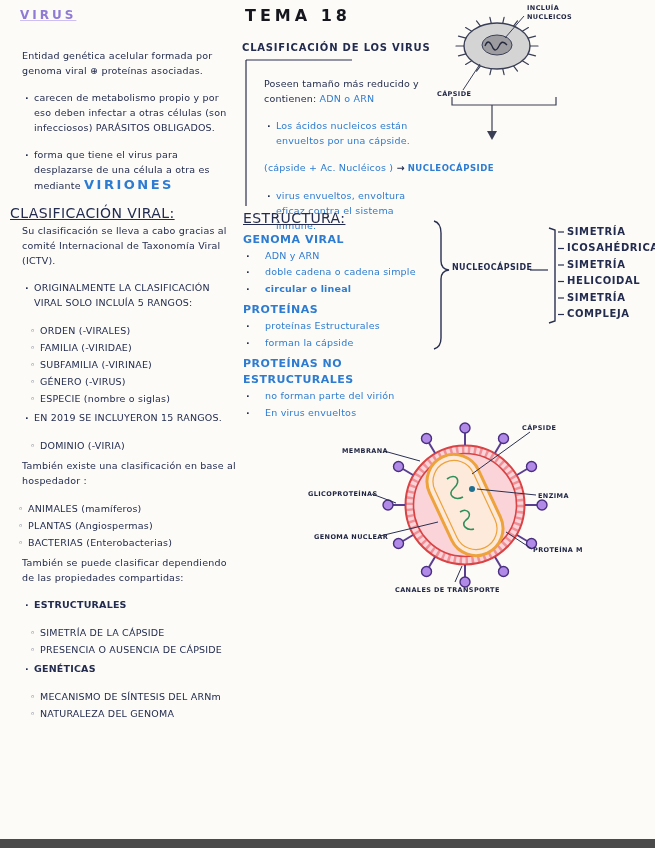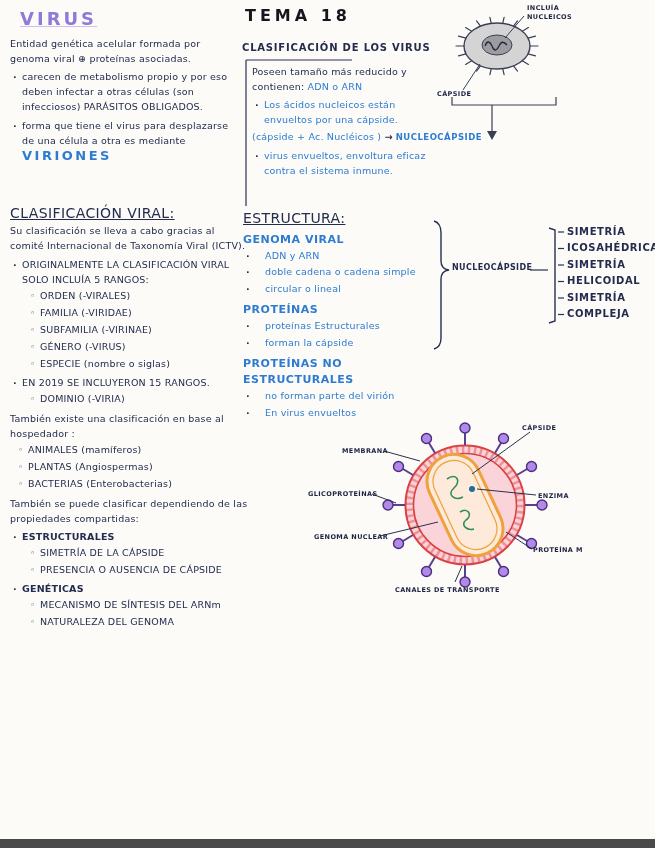--- a/index.html
+++ b/index.html
@@ -1,23 +1,23 @@
 <!DOCTYPE html>
 <html><head>
 <meta charset="utf-8">
 <style>
   html,body{margin:0;padding:0;background:#e8e8e8;}
   .page{position:relative;width:655px;height:848px;background:#fcfbf8;overflow:hidden;
         font-family:"DejaVu Sans",sans-serif;color:#232c4e;}
   .page *{box-sizing:border-box;}
-  p{margin:0;}
+  p{margin:12px;}
   svg.ink{position:absolute;left:0;top:0;z-index:1;pointer-events:none;}
   .txt{position:absolute;z-index:2;}
   .hw{font-size:9.5px;line-height:15px;letter-spacing:0.2px;}
-  .virus-title{font-size:18px;font-weight:bold;color:#8f7ad6;letter-spacing:3px;
+  .virus-title{font-size:12px;font-weight:bold;color:#8f7ad6;letter-spacing:3px;
                text-decoration:underline;text-decoration-color:#cdbff0;}
   .tema-title{font-size:16px;font-weight:bold;letter-spacing:4px;color:#16161f;}
   .subtitle{font-size:10px;font-weight:bold;letter-spacing:0.8px;}
   .sec-h{font-weight:normal;text-decoration:underline;font-size:14px;letter-spacing:0.4px;}
   .blue{color:#2d7cd1;}
   .blue-h{color:#2d7cd1;font-weight:bold;font-size:11px;letter-spacing:0.5px;margin-top:5px;line-height:16px;}
   .viriones{color:#2d7cd1;font-weight:bold;font-size:13px;letter-spacing:2.5px;}
   .dot{position:relative;padding-left:12px;}
   .dot::before{content:"·";position:absolute;left:3px;font-weight:bold;color:#232c4e;}
   .li{position:relative;line-height:17px;}
@@ -182,21 +182,21 @@
       <span class="blue bold" style="font-size:8.5px;letter-spacing:0.5px;">NUCLEOCÁPSIDE</span>
     </p>
     <p class="dot blue mt3">virus envueltos, envoltura eficaz contra el sistema inmune.</p>
   </div>
 
   <div class="txt hw" style="left:243px;top:210px;width:200px;line-height:16.5px;">
     <div class="sec-h">ESTRUCTURA:</div>
     <div class="blue-h">GENOMA VIRAL</div>
     <div class="dot blue" style="padding-left:22px;">ADN y ARN</div>
     <div class="dot blue" style="padding-left:22px;">doble cadena o cadena simple</div>
-    <div class="dot blue" style="padding-left:22px;">circular o lineal</div>
+    <div class="dot blue" style="padding-left:22px;font-weight:bold;">circular o lineal</div>
     <div class="blue-h">PROTEÍNAS</div>
     <div class="dot blue" style="padding-left:22px;">proteínas Estructurales</div>
     <div class="dot blue" style="padding-left:22px;">forman la cápside</div>
     <div class="blue-h">PROTEÍNAS NO ESTRUCTURALES</div>
     <div class="dot blue" style="padding-left:22px;">no forman parte del virión</div>
     <div class="dot blue" style="padding-left:22px;">En virus envueltos</div>
   </div>
 
   <div class="txt" style="left:452px;top:263px;font-size:8px;font-weight:bold;letter-spacing:0.4px;">NUCLEOCÁPSIDE</div>
 

